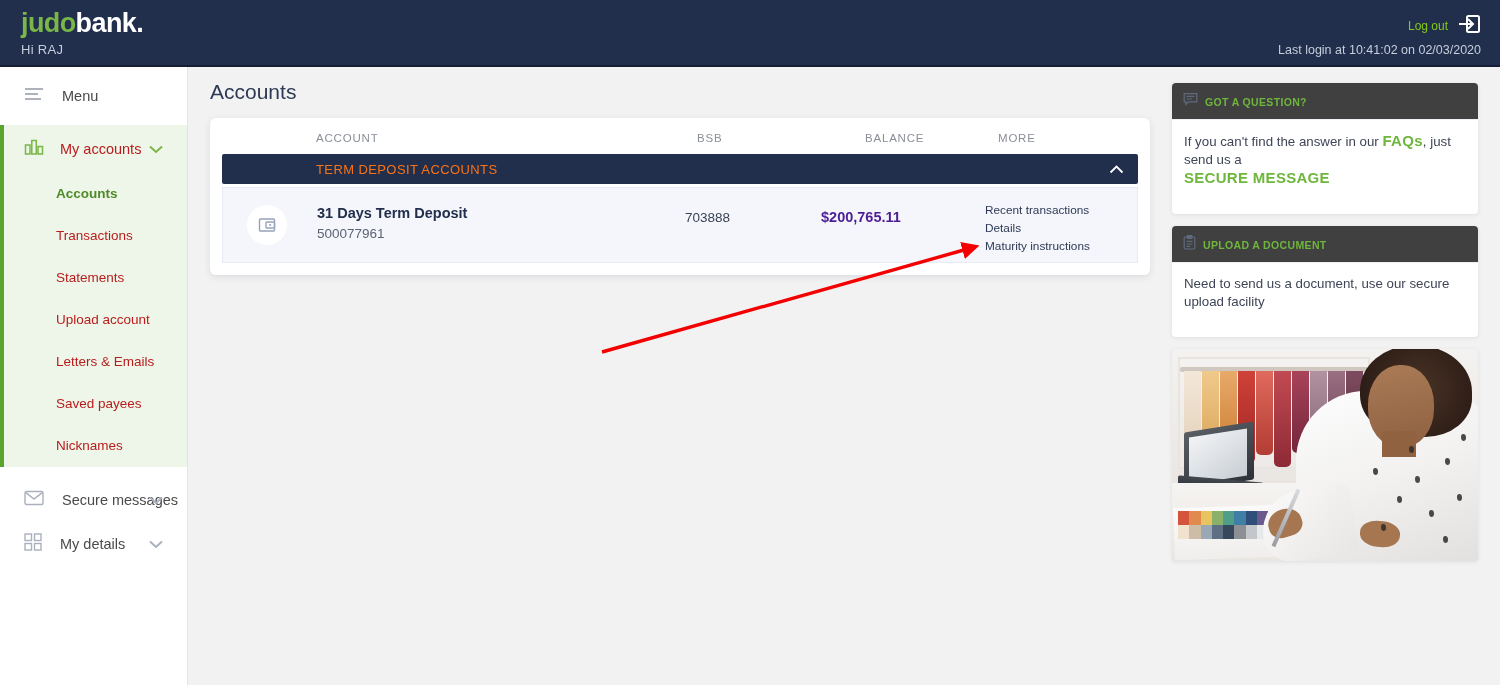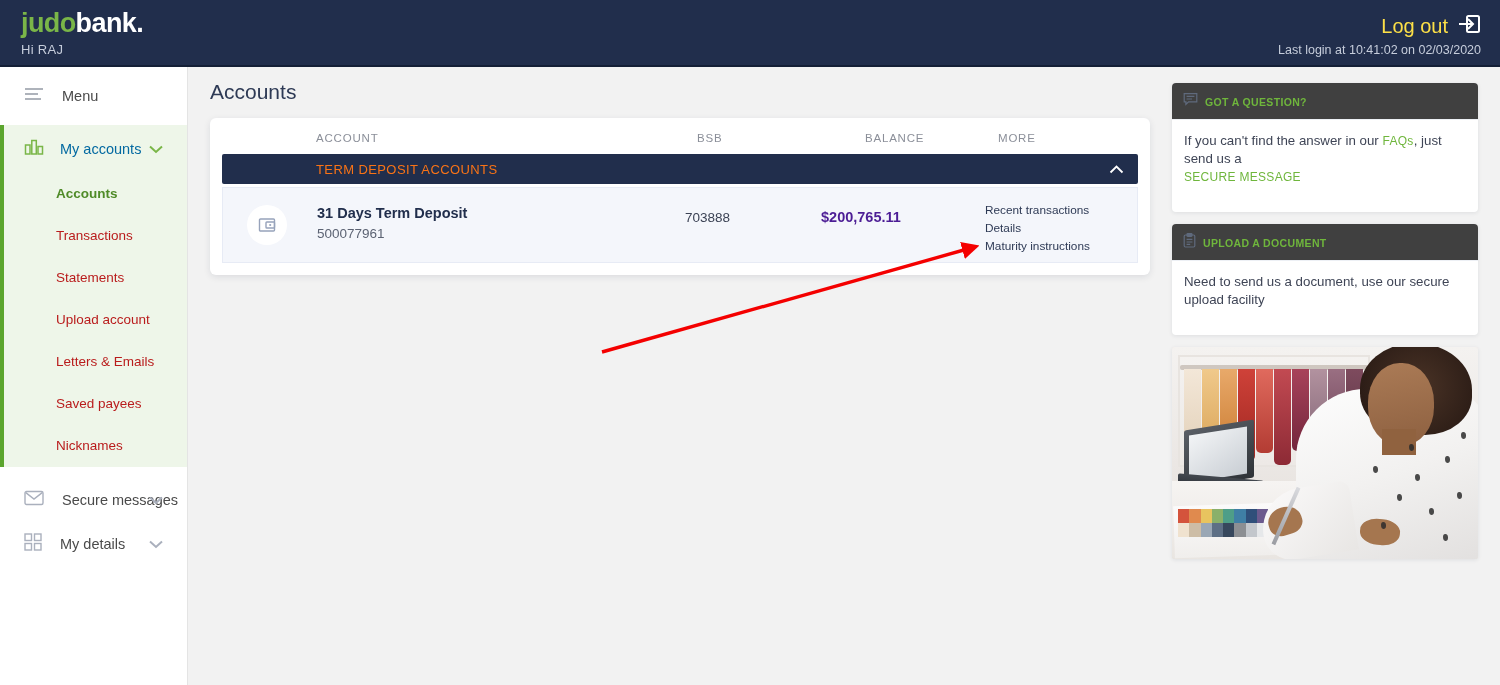--- a/index.html
+++ b/index.html
@@ -23,21 +23,21 @@
   .logo .bank { color: #ffffff; }
   .logo .dot { color: #ffffff; }
   .greeting {
     color: #c6cddb; font-size: 13px; margin-top: 5px; letter-spacing: 0.3px;
   }
   .logout {
     position: absolute; right: 19px; top: 12px;
     display: flex; align-items: center; gap: 9px;
     cursor: pointer;
   }
-  .logout-label { color: #fde047; font-size: 20px; text-align: right; }
+  .logout-label { color: #84cc16; font-size: 12px; text-align: right; }
   .logout-icon { display: block; }
   .lastlogin {
     position: absolute; right: 19px; top: 43px;
     color: #c6cddb; font-size: 12.5px;
   }
 
   
   .sidebar {
     position: absolute; left: 0; top: 67px; width: 188px; height: 618px;
     background: #ffffff;
@@ -46,21 +46,21 @@
   .menu-row {
     display: flex; align-items: center; height: 58px; padding-left: 24px; gap: 18px;
     cursor: pointer;
   }
   .menu-label { color: #4a4a4a; font-size: 14.5px; }
   .nav-group { background: #eef6e9; border-left: 4px solid #5ba52e; }
   .nav-parent {
     display: flex; align-items: center; height: 48px; padding-left: 20px; gap: 16px;
     cursor: pointer; position: relative;
   }
-  .nav-parent-label { color: #0369a1; font-size: 14.5px; }
+  .nav-parent-label { color: #b91c1c; font-size: 14.5px; }
   .nav-chev { position: absolute; right: 24px; top: 50%; transform: translateY(-50%); }
   .nav-sub {
     display: block; height: 42px; line-height: 42px;
     padding-left: 52px; font-size: 13.5px; color: #b91c1c;
     cursor: pointer; text-decoration: none;
   }
   .nav-sub.active { color: #4f8b28; font-weight: bold; }
   .nav-plain {
     display: flex; align-items: center; height: 42px; padding-left: 24px; gap: 18px;
     cursor: pointer; position: relative; margin-top: 0px;
@@ -144,21 +144,21 @@
     border-bottom: 1px solid #edf0f5;
   }
   .promo-head-label {
     color: #6fb63c; font-size: 10.5px; font-weight: bold; letter-spacing: 0.35px;
   }
   .promo-body {
     padding: 12px 12px 26px 12px;
     color: #3f4556; font-size: 13.3px; line-height: 18px;
   }
   .inline-green {
-    color: #6fb63c; font-weight: normal; font-size: 12px; letter-spacing: 0.3px;
+    color: #6fb63c; font-weight: bold; font-size: 15px; letter-spacing: 0.3px;
     cursor: pointer;
   }
   .promo-img {
     width: 306px; height: 212px; border-radius: 3px; overflow: hidden;
     position: relative; background: #efe9e4;
     box-shadow: 0 1px 4px rgba(20,30,60,0.09);
   }
 
   
   .ph-wall { position:absolute; inset:0; background:linear-gradient(180deg,#f4f2f0 0%,#ebe7e4 55%,#e2ddd8 100%); }

